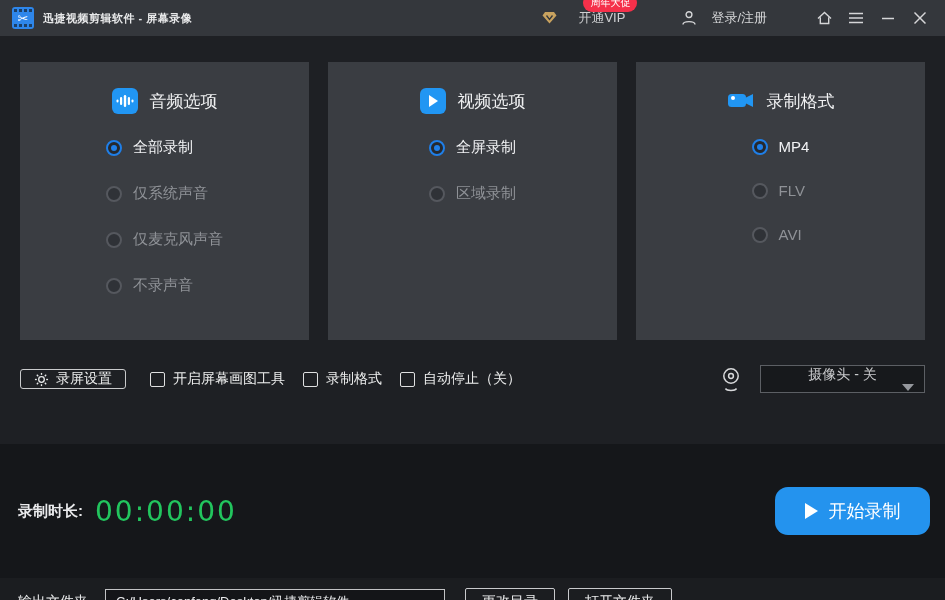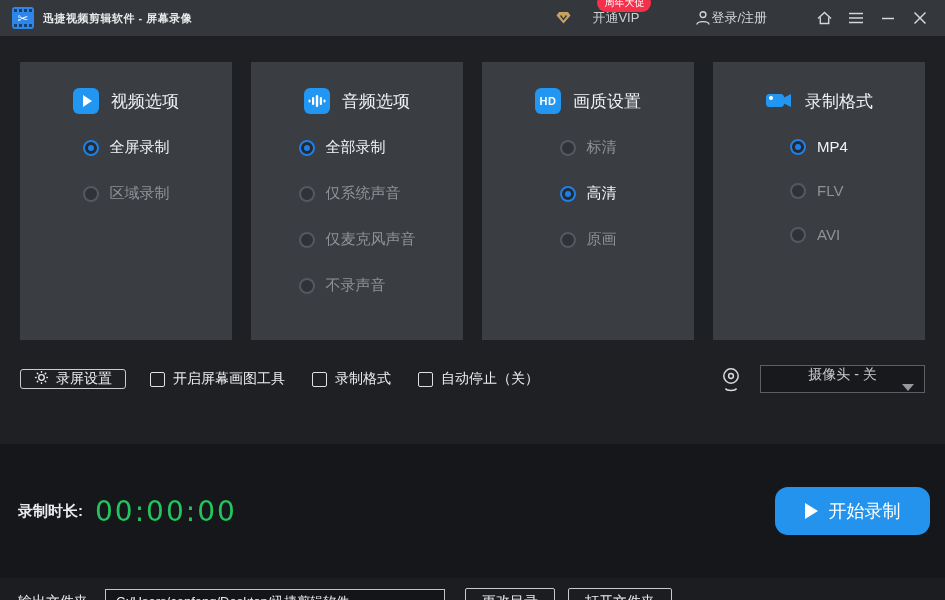--- a/index.html
+++ b/index.html
@@ -21,21 +21,21 @@
   .logo .film { position:absolute; left:0; top:0; }
   .logo .scissors { color:#fff; font-size:13px; line-height:1; position:relative; z-index:2; }
   .app-title { font-size:11px; font-weight:bold; color:#e8e9ea; letter-spacing:.5px; }
   .tb-right { margin-left:auto; display:flex; align-items:center; }
   .vip { display:flex; align-items:center; gap:6px; position:relative; margin-right:56px; cursor:pointer; }
   .vip-label { font-size:13px; color:#cfd0d2;margin-left:14px; }
   .vip-badge {
     position:absolute; left:42px; top:-15px; background:#f5304a; color:#fff;
     font-size:10px; padding:2px 7px; border-radius:9px; white-space:nowrap; z-index:5;
   }
-  .login { display:flex; align-items:center; gap:0; margin-right:44px; cursor:pointer; }
+  .login { display:flex; align-items:center; gap:14px; margin-right:44px; cursor:pointer; }
   .login-label { font-size:13px; color:#d5d6d8; }
   .winbtn { width:26px; height:26px; display:flex; align-items:center; justify-content:center; cursor:pointer; }
   .winbtn + .winbtn { margin-left:6px; }
   
   .main { height:382px; background:#1e2024; }
   .panels { display:flex; gap:19px; margin:26px 20px 0; }
   .panel { flex:1; height:278px; background:#3a3d42; }
   .panel-title {
     margin-top:26px; display:flex; align-items:center; justify-content:center; gap:12px;
   }
@@ -60,24 +60,24 @@
   .option.selected .radio { border-color:#1f7fe8; background:#26292e; }
   .option.selected .radio::after {
     content:""; position:absolute; left:3px; top:3px; width:6px; height:6px;
     border-radius:50%; background:#1f7fe8;
   }
   .olabel { font-size:15px; color:#8f9297; }
   .option.selected .olabel { color:#f2f3f5; }
   
   .toolbar { display:flex; align-items:center; margin:24px 20px 0; height:30px; }
   .settings-btn {
-    display:flex; align-items:flex-start; gap:7px; border:1px solid #c9cacc; border-radius:3px;
+    display:flex; align-items:center; gap:7px; border:1px solid #c9cacc; border-radius:3px;
     padding:0 13px; height:20px; background:transparent; color:#eceded; font-size:14px; cursor:pointer;
   }
-  .checks { display:flex; align-items:center; gap:27px; margin-left:24px; }
+  .checks { display:flex; align-items:center; gap:18px; margin-left:24px; }
   .check { display:flex; align-items:center; gap:8px; cursor:pointer; }
   .box { width:15px; height:15px; border:1.5px solid #dfe0e1; border-radius:2px; background:transparent; }
   .clabel { font-size:14px; color:#eceded; }
   .tb-spacer { flex:1; }
   .webcam { margin-right:17px; cursor:pointer; display:flex; }
   .dropdown {
     width:165px; height:28px; border:1px solid #5c5f64; background:#17191c;
     display:flex; align-items:center; padding:0 10px; cursor:pointer;flex-direction:column;
   }
   .dd-label { font-size:14px; color:#c9cacc; }
@@ -181,41 +181,20 @@
     </div>
   </div>
 </div>
 
 <div class="main">
   <div class="panels">
 
     <div class="panel">
       <div class="panel-title">
         <span class="picon">
-            <span class="tri"></span>
-          </span>
-        <span class="ptext">视频选项</span>
-      </div>
-      <div class="options">
-          <div class="options-inner">
-        <div class="option selected">
-          <span class="radio"></span>
-          <span class="olabel">全屏录制</span>
-        </div>
-        <div class="option">
-          <span class="radio"></span>
-          <span class="olabel">区域录制</span>
-        </div>
-      </div>
-        </div>
-    </div>
-
-    <div class="panel">
-      <div class="panel-title">
-        <span class="picon">
           <svg width="18" height="14" viewBox="0 0 18 14" fill="#fff">
             <rect x="0.5" y="5.5" width="2" height="3" rx="1"></rect>
             <rect x="4" y="3" width="2.2" height="8" rx="1.1"></rect>
             <rect x="7.8" y="1" width="2.4" height="12" rx="1.2"></rect>
             <rect x="11.8" y="3" width="2.2" height="8" rx="1.1"></rect>
             <rect x="15.5" y="5.5" width="2" height="3" rx="1"></rect>
           </svg>
         </span>
         <span class="ptext">音频选项</span>
       </div>
@@ -237,41 +216,38 @@
           <span class="radio"></span>
           <span class="olabel">不录声音</span>
         </div>
       </div>
         </div>
     </div>
 
     <div class="panel">
       <div class="panel-title">
         <span class="picon">
-            <span class="hd">HD</span>
+            <span class="tri"></span>
           </span>
-        <span class="ptext">画质设置</span>
+        <span class="ptext">视频选项</span>
       </div>
       <div class="options">
           <div class="options-inner">
-        <div class="option">
-          <span class="radio"></span>
-          <span class="olabel">标清</span>
-        </div>
         <div class="option selected">
           <span class="radio"></span>
-          <span class="olabel">高清</span>
-        </div>
-        <div class="option">
-          <span class="radio"></span>
-          <span class="olabel">原画</span>
-        </div>
-      </div>
-        </div>
-    </div>
+          <span class="olabel">全屏录制</span>
+        </div>
+        <div class="option">
+          <span class="radio"></span>
+          <span class="olabel">区域录制</span>
+        </div>
+      </div>
+        </div>
+    </div>
+
 
     <div class="panel">
       <div class="panel-title">
         <span class="cam-icon">
           <svg width="28" height="26" viewBox="0 0 28 26">
             <rect x="1" y="6" width="18" height="13" rx="3.5" fill="#2196f3"></rect>
             <polygon points="19,9.5 26,6 26,19 19,15.5" fill="#2196f3"></polygon>
             <circle cx="6" cy="10" r="2" fill="#fff"></circle>
           </svg>
         </span>

